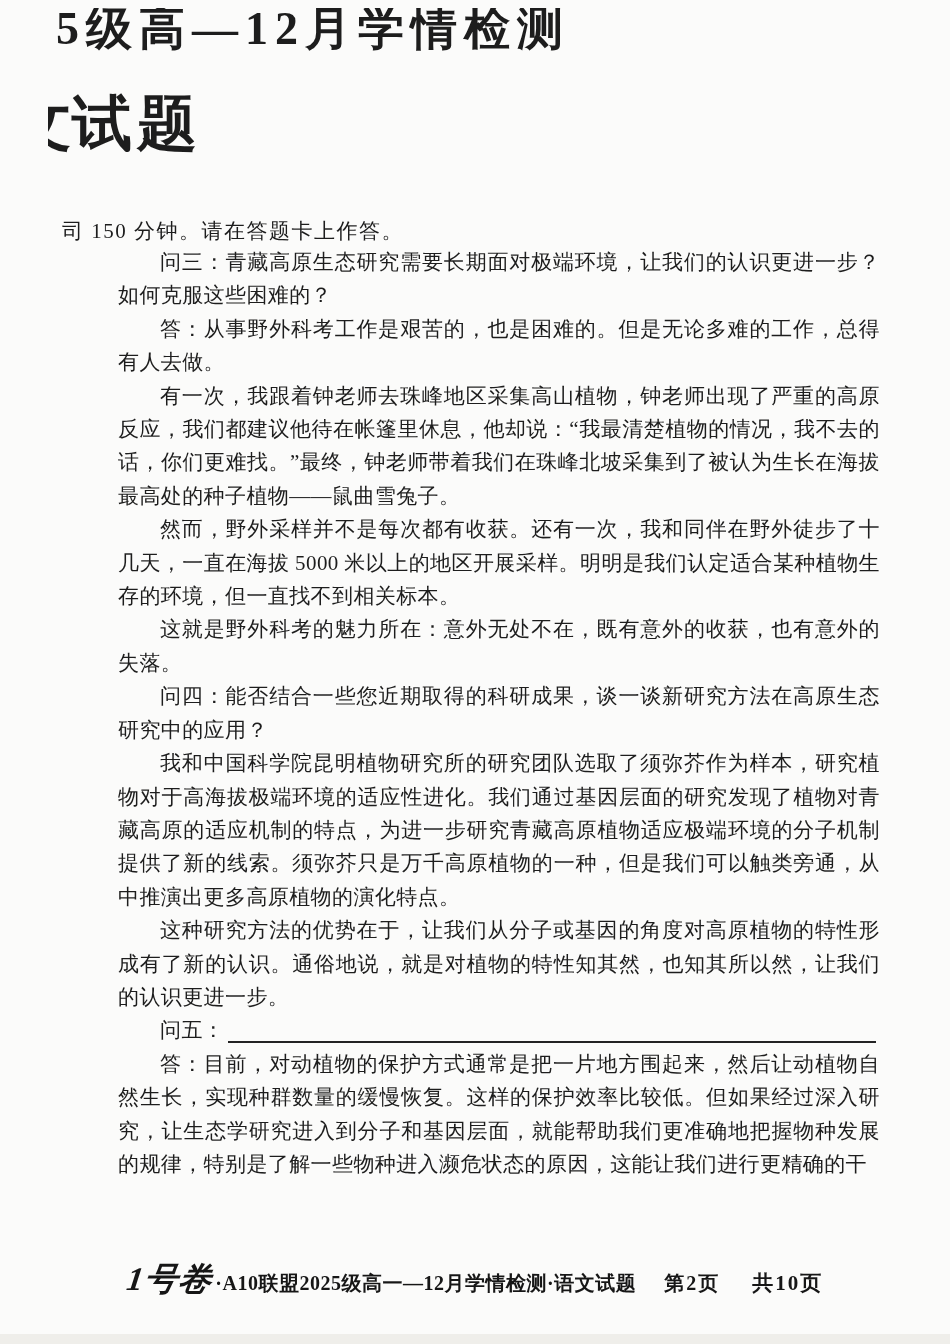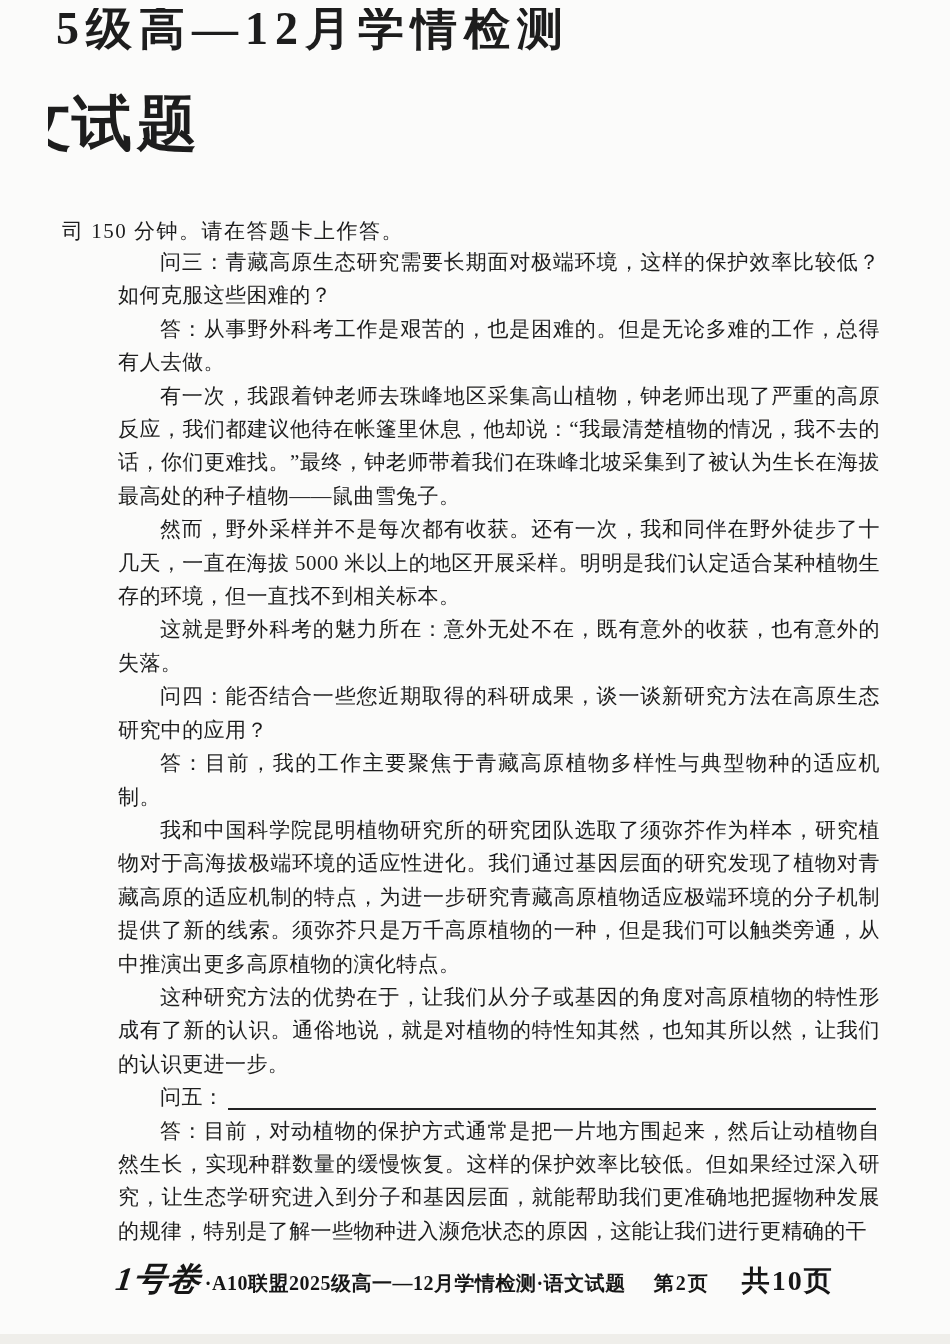--- a/index.html
+++ b/index.html
@@ -87,21 +87,21 @@
   .logo {
     font-size: 33px;
     font-style: italic;
     font-weight: 900;
     transform: skewX(-8deg);
     letter-spacing: 1px;
     margin-right: 3px;
   }
   .series { font-size: 20px; letter-spacing: 0.5px; }
   .pageinfo { font-size: 20px; margin-left: 28px; letter-spacing: 2px; text-align: center; }
-  .total { font-size: 28px; margin-left: 32px; letter-spacing: 2px; }
+  .total { font-size: 21px; margin-left: 32px; letter-spacing: 2px; }
   
   .scan-edge {
     position: absolute;
     left: 0; bottom: 0;
     width: 950px; height: 10px;
     background: #efeeea;
   }
 </style>
 </head>
 <body>
@@ -112,27 +112,26 @@
     <div class="inner">5级高—12月学情检测</div>
   </div>
 
   <div class="title">
     <span class="clip-half"><span class="g">文</span></span><span>试题</span>
   </div>
 
   <div class="intro">司 150 分钟。请在答题卡上作答。</div>
 
   <div class="bodytext">
-    <p class="para">问三：青藏高原生态研究需要长期面对极端环境，这样的保护效率比较低？如何克服这些困难的？</p>
+    <p class="para">问三：青藏高原生态研究需要长期面对极端环境，让我们的认识更进一步？如何克服这些困难的？</p>
     <p class="para">答：从事野外科考工作是艰苦的，也是困难的。但是无论多难的工作，总得有人去做。</p>
     <p class="para">有一次，我跟着钟老师去珠峰地区采集高山植物，钟老师出现了严重的高原反应，我们都建议他待在帐篷里休息，他却说：“我最清楚植物的情况，我不去的话，你们更难找。”最终，钟老师带着我们在珠峰北坡采集到了被认为生长在海拔最高处的种子植物——鼠曲雪兔子。</p>
     <p class="para">然而，野外采样并不是每次都有收获。还有一次，我和同伴在野外徒步了十几天，一直在海拔 5000 米以上的地区开展采样。明明是我们认定适合某种植物生存的环境，但一直找不到相关标本。</p>
     <p class="para">这就是野外科考的魅力所在：意外无处不在，既有意外的收获，也有意外的失落。</p>
     <p class="para">问四：能否结合一些您近期取得的科研成果，谈一谈新研究方法在高原生态研究中的应用？</p>
-    <p class="para">答：目前，我的工作主要聚焦于青藏高原植物多样性与典型物种的适应机制。</p>
     <p class="para">我和中国科学院昆明植物研究所的研究团队选取了须弥芥作为样本，研究植物对于高海拔极端环境的适应性进化。我们通过基因层面的研究发现了植物对青藏高原的适应机制的特点，为进一步研究青藏高原植物适应极端环境的分子机制提供了新的线索。须弥芥只是万千高原植物的一种，但是我们可以触类旁通，从中推演出更多高原植物的演化特点。</p>
     <p class="para">这种研究方法的优势在于，让我们从分子或基因的角度对高原植物的特性形成有了新的认识。通俗地说，就是对植物的特性知其然，也知其所以然，让我们的认识更进一步。</p>
     <p class="para q5-line">
       <span class="q5-label">问五：</span>
       <span class="blank"></span>
     </p>
     <p class="para">答：目前，对动植物的保护方式通常是把一片地方围起来，然后让动植物自然生长，实现种群数量的缓慢恢复。这样的保护效率比较低。但如果经过深入研究，让生态学研究进入到分子和基因层面，就能帮助我们更准确地把握物种发展的规律，特别是了解一些物种进入濒危状态的原因，这能让我们进行更精确的干</p>
   </div>
 
   <div class="footer">

